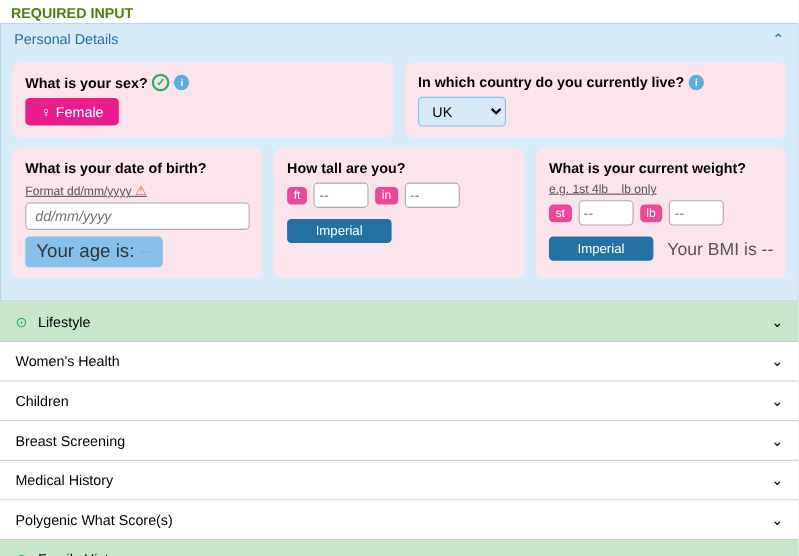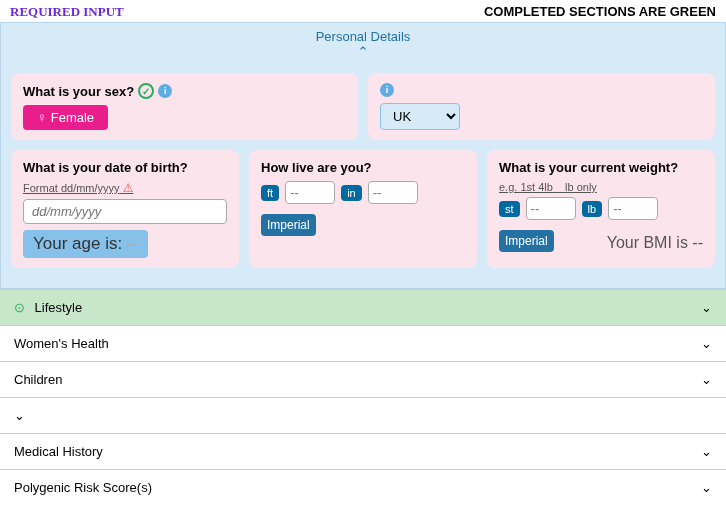--- a/index.html
+++ b/index.html
@@ -2,31 +2,31 @@
 <html><head>
   <meta charset="utf-8">
   <style>
     * { box-sizing: border-box; margin: 0; padding: 0; }
     body { font-family: Arial, sans-serif; font-size: 13px; background: #f0f4f8; width: 726px; }
 
     .annotation-bar {
       display: flex; justify-content: space-between; padding: 4px 10px 2px 10px;
       font-weight: bold; font-size: 13px; background: white;
     }
-    .annotation-bar .required { color: #6d28d9; font-family: Liberation Serif, serif; }
+    .annotation-bar .required { color: #4d7c0f; }
     .annotation-bar .completed { color: #000; }
 
     
     .personal-details-section {
       background: #d6eaf8; border: 1px solid #b8d4e8; margin: 0;
     }
     .personal-details-header {
       background: #d6eaf8; padding: 6px 12px;
       display: flex; justify-content: space-between; align-items: center;
-      font-size: 13px; color: #2471a3; cursor: pointer; flex-direction: column;
+      font-size: 13px; color: #2471a3; cursor: pointer;
     }
     .personal-details-content {
       padding: 8px 10px 10px 10px; background: #d6eaf8;
     }
 
     .cards-row { display: flex; gap: 10px; margin-bottom: 10px; }
 
     .card {
       background: #fce4ec; border-radius: 8px; padding: 10px 12px; flex: 1;
     }
@@ -61,31 +61,31 @@
 
     .warning-icon { color: #e74c3c; font-size: 12px; }
 
     .age-display {
       background: #85c1e9; color: #333; border-radius: 4px; padding: 4px 10px;
       font-size: 17px; display: inline-block; margin-top: 6px; min-width: 110px;
     }
 
     .height-row { display: flex; align-items: center; gap: 6px; margin-bottom: 6px; }
     .unit-badge {
-      background: #0369a1; color: white; border-radius: 4px; padding: 2px 6px;
+      background: #ec4899; color: white; border-radius: 4px; padding: 2px 6px;
       font-size: 11px; display: inline-flex; align-items: center;
     }
     .small-input {
       border: 1px solid #aaa; border-radius: 4px; padding: 3px 4px;
       font-size: 13px; width: 50px;
     }
 
     .imperial-btn {
       background: #2471a3; color: white; border: none; border-radius: 4px;
-      padding: 4px 6px; font-size: 12px; cursor: pointer; margin-top: 4px;
+      padding: 4px 26px; font-size: 12px; cursor: pointer; margin-top: 4px;
     }
 
     .bmi-text { font-size: 16px; color: #555; margin-top: 8px; }
 
     
     .collapsible-section {
       border-top: 1px solid #ccc;
     }
     .collapsible-header {
       display: flex; justify-content: space-between; align-items: center;
@@ -93,21 +93,20 @@
     }
     .collapsible-header.green-bg { background: #c8e6c9; }
 
     .dash-text { color: #aaa; }
   </style>
 </head>
 <body>
 
 <div class="annotation-bar">
   <span class="required">REQUIRED INPUT</span>
-  <span class="completed">COMPLETED SECTIONS ARE GREEN</span>
 </div>
 
 <div class="personal-details-section">
   <div class="personal-details-header">
     <span>Personal Details</span>
     <span class="chevron">⌃</span>
   </div>
   <div class="personal-details-content">
 
     <div class="cards-row">
@@ -119,20 +118,21 @@
           <span class="info-icon">i</span>
         </div>
         <button class="female-btn">
           <span>♀</span>
           <span>Female</span>
         </button>
       </div>
 
       <div class="card">
         <div class="card-title">
+          <span>In which country do you currently live?</span>
           <span class="info-icon">i</span>
         </div>
         <select class="country-select">
           <option>UK</option>
           <option>USA</option>
           <option>Other</option>
         </select>
       </div>
 
     </div>
@@ -149,21 +149,21 @@
         </div>
         <input class="text-input" type="text" placeholder="dd/mm/yyyy" style="">
         <div class="age-display">
           <span>Your age is:</span>
           <span class="dash-text">--</span>
         </div>
       </div>
 
       <div class="card">
         <div class="card-title">
-          <span>How live are you?</span>
+          <span>How tall are you?</span>
         </div>
         <div class="height-row">
           <span class="unit-badge">ft</span>
           <input class="small-input" type="text" placeholder="--" style="">
           <span class="unit-badge">in</span>
           <input class="small-input" type="text" placeholder="--" style="">
         </div>
         <button class="imperial-btn">
           <span>Imperial</span>
         </button>
@@ -210,32 +210,33 @@
       </div>
     </div>
     <div class="collapsible-section">
       <div class="collapsible-header">
         <span>Children</span>
         <span class="chevron">⌄</span>
       </div>
     </div>
     <div class="collapsible-section">
       <div class="collapsible-header">
+        <span>Breast Screening</span>
         <span class="chevron">⌄</span>
       </div>
     </div>
     <div class="collapsible-section">
       <div class="collapsible-header">
         <span>Medical History</span>
         <span class="chevron">⌄</span>
       </div>
     </div>
     <div class="collapsible-section">
       <div class="collapsible-header">
-        <span>Polygenic Risk Score(s)</span>
+        <span>Polygenic What Score(s)</span>
         <span class="chevron">⌄</span>
       </div>
     </div>
     <div class="collapsible-section">
       <div class="collapsible-header green-bg">
         <span><span style="color: rgb(39, 174, 96); margin-right: 6px;">⊙ </span>Family History</span>
         <span class="chevron">⌄</span>
       </div>
     </div>
   </div>

